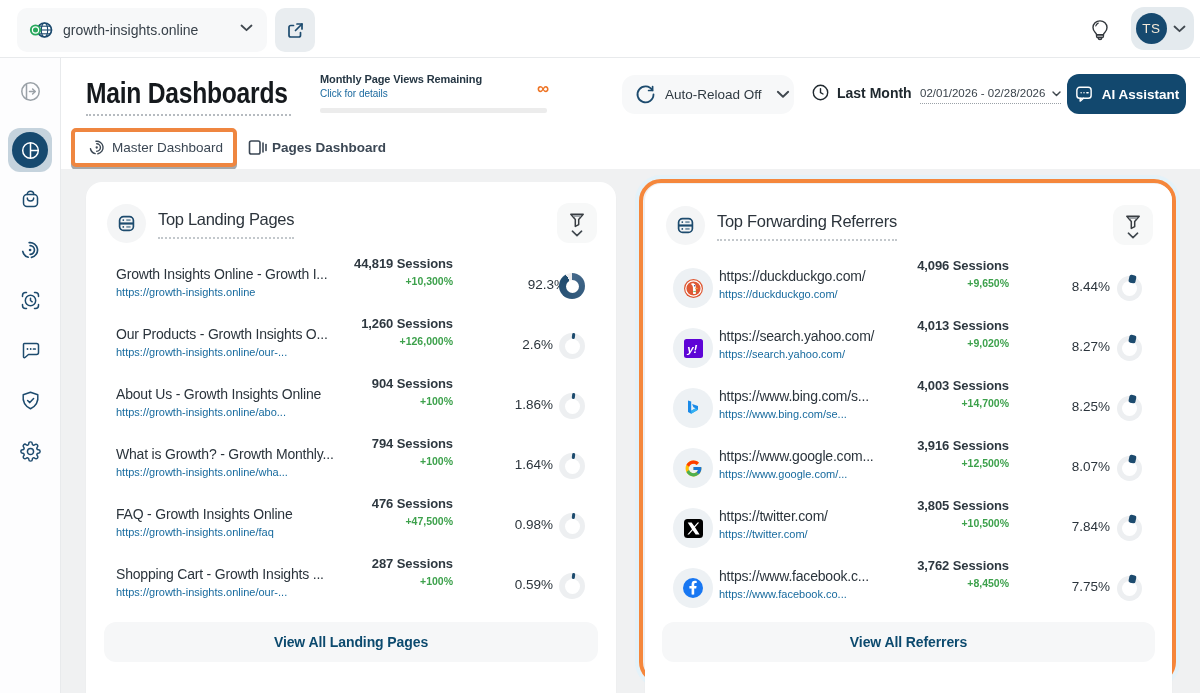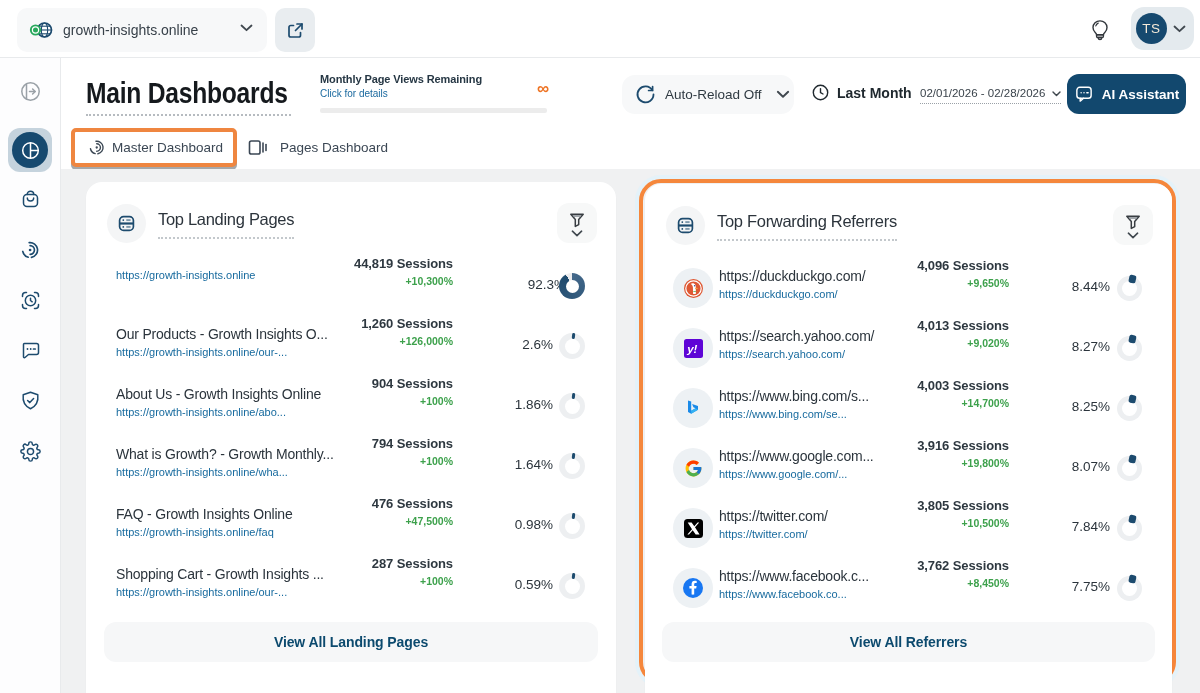--- a/index.html
+++ b/index.html
@@ -39,21 +39,21 @@
 .lastmonth .txt { font-size:14px; font-weight:700; color:#20292f; margin-left:8px; white-space:nowrap; }
 .daterange { position:absolute; left:859px; top:29px; font-size:11.5px; color:#3a434b; font-weight:500; border-bottom:1px dotted #9aa1a7; padding-bottom:4px; white-space:nowrap; }
 .daterange .chev { display:inline-block; margin-left:3px; }
 .aibtn { position:absolute; left:1006px; top:16px; width:119px; height:40px; background:#12486e; border-radius:12px; display:flex; align-items:center; justify-content:center; color:#fff; }
 .aibtn .txt { font-size:13.5px; font-weight:700; margin-left:8px; white-space:nowrap; }
 
 
 .mtab { position:absolute; left:10px; top:70px; width:166px; height:39px; background:#fff; border:4px solid #ef8640; border-radius:5px; display:flex; align-items:center; box-shadow:0 3px 0 0 rgba(92,96,100,.55); }
 .mtab .txt { font-size:13.5px; color:#3b4754; margin-left:6px; white-space:nowrap; }
 .ptab { position:absolute; left:187px; top:70px; height:39px; display:flex; align-items:center; }
-.ptab .txt { font-size:13.5px; color:#3b4754; margin-left:13px; white-space:nowrap; }
+.ptab .txt { font-size:13.5px; color:#3b4754; margin-left:5px; white-space:nowrap;font-weight:bold; }
 
 
 .content { position:absolute; left:61px; top:169px; width:1139px; height:524px; background:#f0f1f2; }
 .card { position:absolute; background:#fff; border-radius:16px; width:530px; height:561px; box-shadow:0 1px 2px rgba(0,0,0,.03); }
 .cardL { left:25px; top:13px; }
 .orangewrap { position:absolute; left:578px; top:10px; width:537px; height:505px; border:4px solid #f5873c; border-radius:22px; box-shadow:0 0 0 4px rgba(226,242,250,.85); }
 .cardR { left:584px; top:15px; width:527px; height:533px; }
 .chead { position:absolute; left:21px; top:22px; width:39px; height:39px; border-radius:50%; background:#f4f5f6; display:flex; align-items:center; justify-content:center; }
 .ctitle { position:absolute; left:72px; top:28px; font-size:16.5px; color:#2c343c; letter-spacing:-0.3px; border-bottom:2px dotted #c3c8cc; padding-bottom:8px; }
 .cfilter { position:absolute; right:19px; top:21px; width:40px; height:40px; border-radius:12px; background:#f7f8f8; display:flex; flex-direction:column; align-items:center; }
@@ -255,20 +255,21 @@
       <svg style="margin-top:9px" width="16" height="16" viewBox="0 0 16 16" fill="none" stroke="#383d42" stroke-width="1.5" stroke-linejoin="round">
         <path d="M1.8 2.2 H14.2 L9.7 7.5 V12.6 L6.3 14.4 V7.5 Z"></path>
         <path d="M4 4 H12" stroke="#8a9096" stroke-width="1.6"></path>
       </svg>
       <svg style="margin-top:2px" width="12" height="7" viewBox="0 0 12 7">
           <path d="M1.4 1.2 L6 5.6 L10.6 1.2" stroke="#40484f" stroke-width="1.6" fill="none" stroke-linecap="round" stroke-linejoin="round"></path>
         </svg>
     </div>
   <div class="row" style="top: 74px;">
         <div class="rowtext" style="left:30px">
+          <div class="rt1">Growth Insights Online - Growth I...</div>
           <div class="rt2">https://growth-insights.online</div>
         </div>
         <div class="sess" style="right:163px">
           <div class="sv">44,819 Sessions</div>
           <div class="sg">+10,300%</div>
         </div>
         <div class="pct" style="right:50px">92.3%</div>
         <div class="donut" style="left:473px;top:17px;width:26px;height:26px;background:conic-gradient(#44688a 0deg,#1e4a6d 332.28deg,#ececee 332.28deg 360deg)">
           <div class="hole" style="left:6.5px;top:6.5px;width:13px;height:13px"></div>
         </div>
@@ -448,21 +449,21 @@
             <path fill="#4CAF50" d="M24 44c5.2 0 9.9-2 13.4-5.2l-6.2-5.2C29.2 35.1 26.7 36 24 36c-5.2 0-9.6-3.3-11.3-8l-6.5 5C9.5 39.6 16.2 44 24 44z"></path>
             <path fill="#1976D2" d="M43.6 20H42V20H24v8h11.3c-.8 2.2-2.2 4.2-4.1 5.6l6.2 5.2C41 35.4 44 30.2 44 24c0-1.3-.1-2.7-.4-4z"></path>
           </svg>
         </div>
         <div class="rowtext" style="left:74px">
           <div class="rt1">https://www.google.com...</div>
           <div class="rt2">https://www.google.com/...</div>
         </div>
         <div class="sess" style="right:163px">
           <div class="sv">3,916 Sessions</div>
-          <div class="sg">+19,800%</div>
+          <div class="sg">+12,500%</div>
         </div>
         <div class="pct" style="right:62px">8.07%</div>
         <div class="donut" style="left:472px;top:18px;width:25px;height:25px;background:#edeff1">
           <div class="hole" style="left:5px;top:5px;width:15px;height:15px"></div>
           <div style="position:absolute;left:11.5px;top:-1px;width:6.5px;height:7.5px;border-radius:2px;background:#1d4b6e;transform:rotate(12deg)"></div>
         </div>
       </div>
       <div class="row" style="top: 314px;">
         <div class="favcirc">
           <svg width="19" height="19" viewBox="0 0 19 19">

